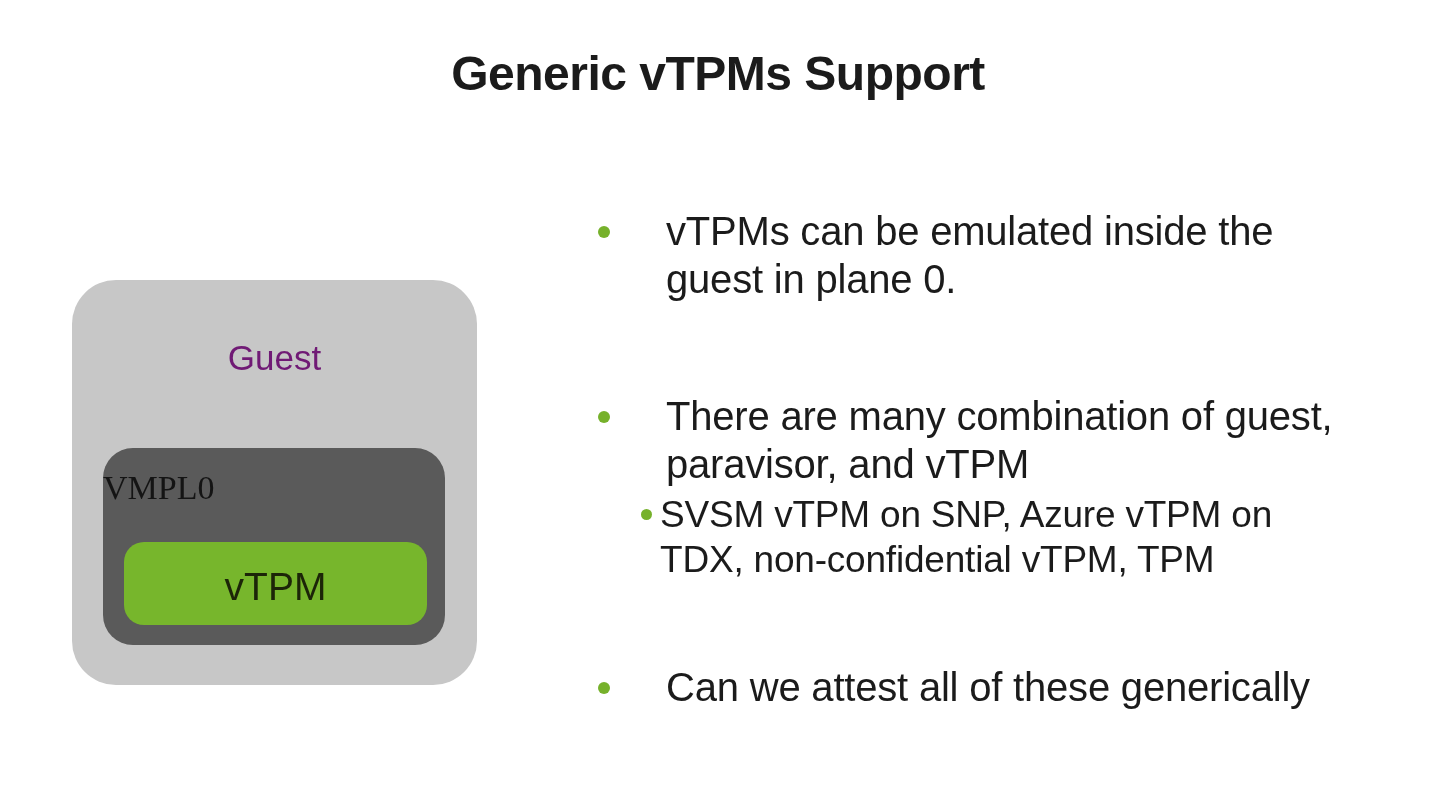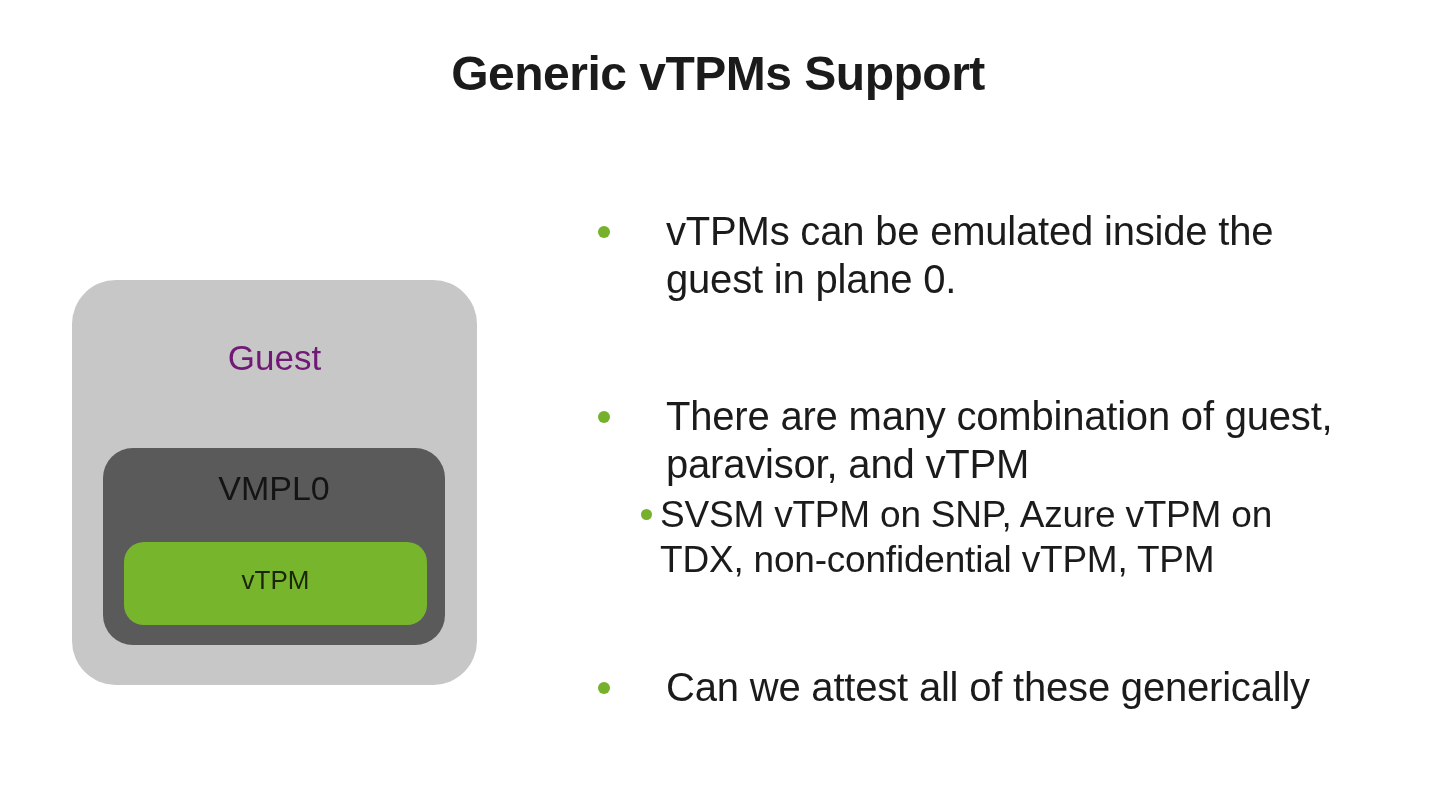--- a/index.html
+++ b/index.html
@@ -40,36 +40,36 @@
   .vmpl0-box {
     position: absolute;
     left: 31px; top: 168px;
     width: 342px; height: 197px;
     background: #5a5a5a;
     border-radius: 30px;
   }
   .vmpl0-label {
     position: absolute;
     top: 21px; left: 0; width: 100%;
-    text-align: center;
     font-size: 34px;
     color: #141414;
+    font-family: Liberation Serif, serif;
   }
   .vtpm-box {
     position: absolute;
     left: 21px; top: 94px;
     width: 303px; height: 83px;
     background: #77b62c;
     border-radius: 20px;
   }
   .vtpm-label {
     position: absolute;
     top: 23px; left: 0; width: 100%;
     text-align: center;
-    font-size: 26px;
+    font-size: 39px;
     color: #1c2508;
   }
 
   
   .bullet {
     position: absolute;
     display: flex;
     align-items: flex-start;
     color: #1b1b1b;
   }

